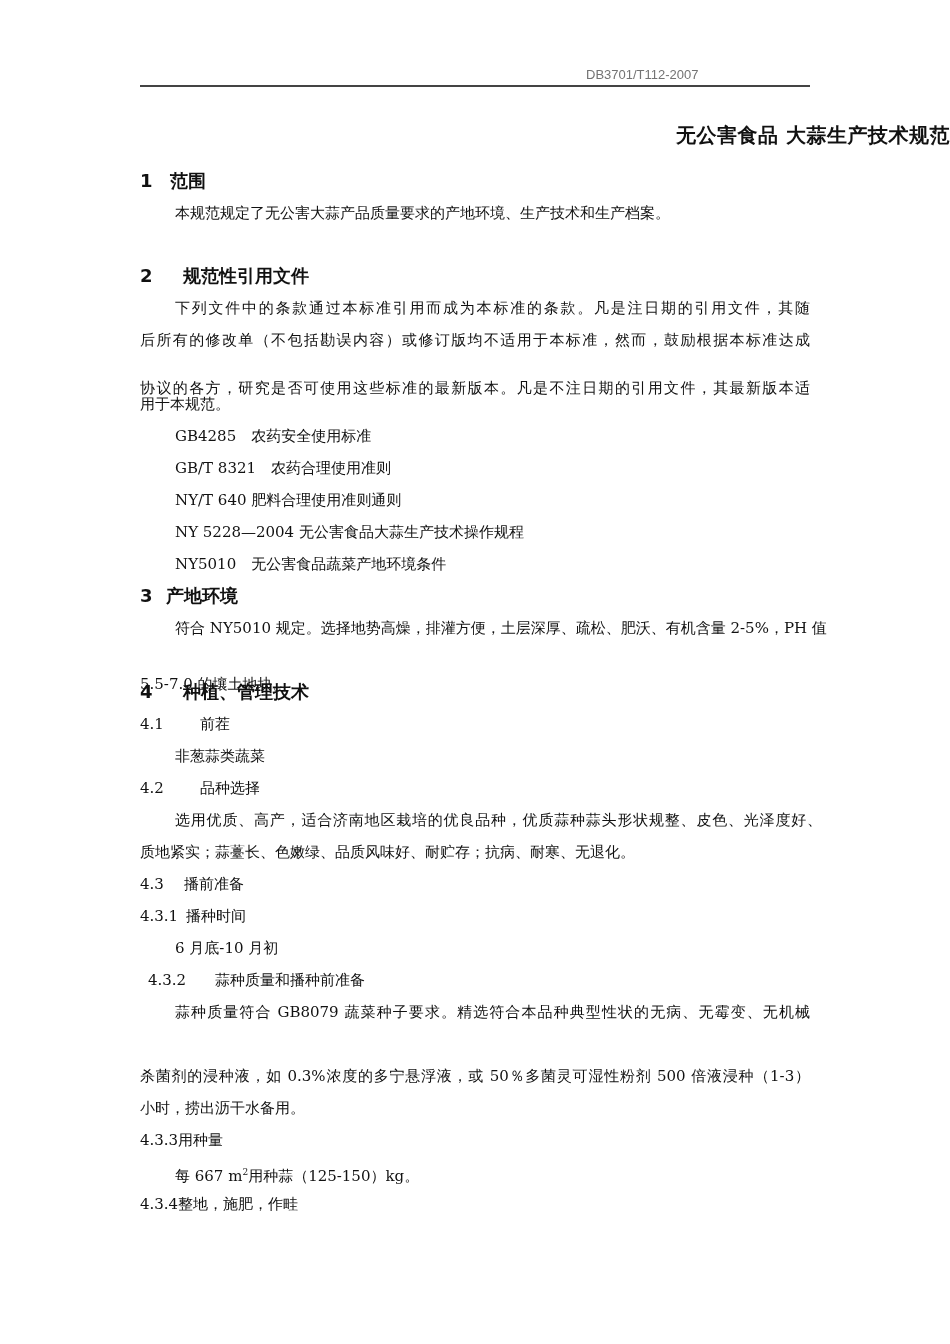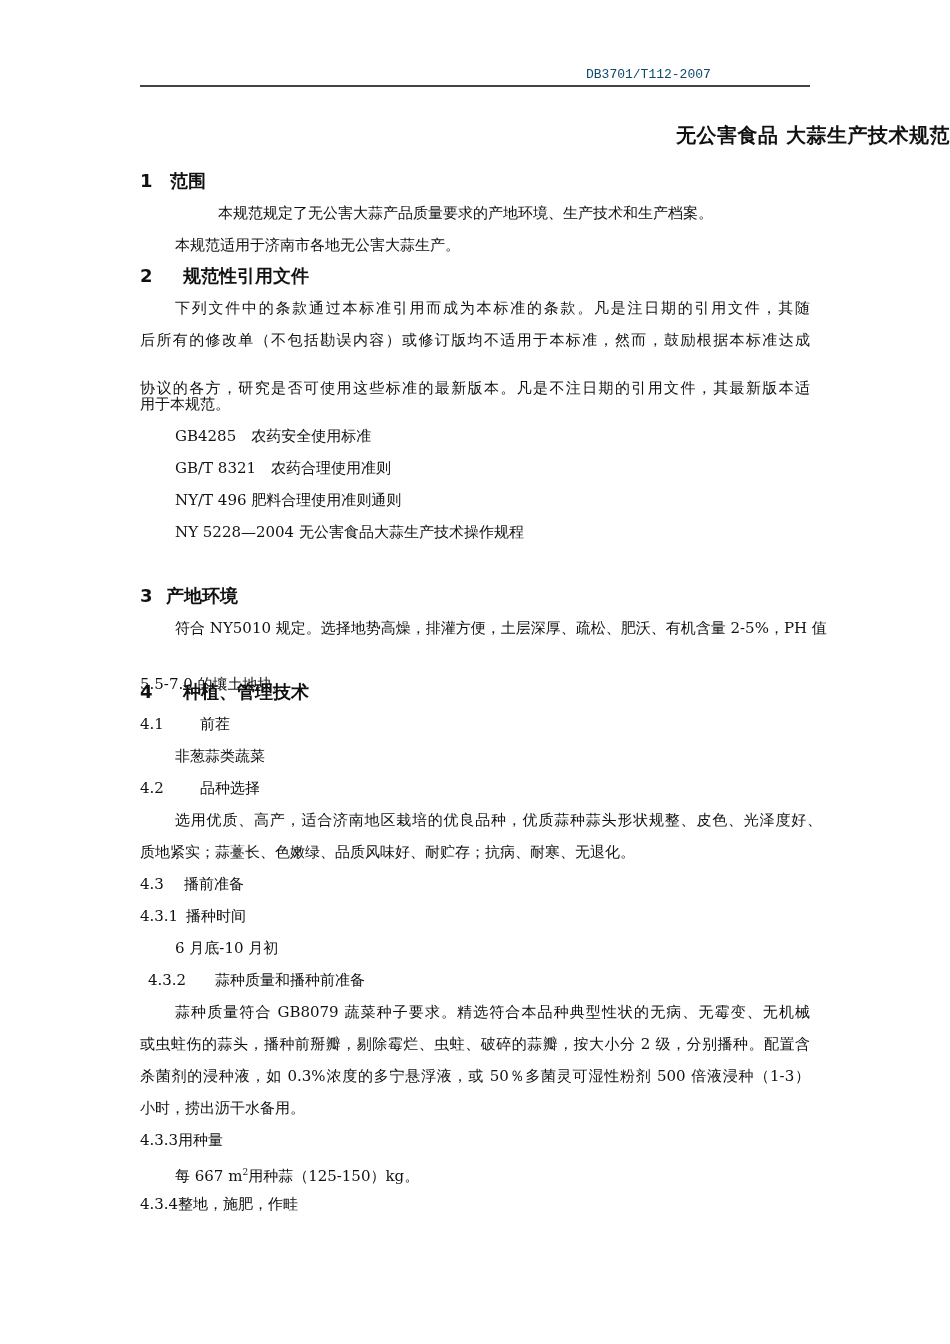--- a/index.html
+++ b/index.html
@@ -1,20 +1,20 @@
 <!DOCTYPE html>
 <html><head>
   <meta charset="utf-8">
   <style>
     html, body { margin: 0; padding: 0; background: #ffffff; }
     body { width: 950px; height: 1344px; position: relative; overflow: hidden;
       font-family: "DejaVu Serif", "Liberation Serif", serif; color: #111; }
     .page { position: absolute; left: 0; top: 0; width: 950px; height: 1344px; }
     .header-code { position: absolute; left: 586px; top: 67px; font-size: 13px;
-      font-family: Liberation Mono, monospace; color: #0c4a6e; }
+      font-family: Liberation Sans, sans-serif; color: #737373; }
     .header-rule { position: absolute; left: 140px; top: 85px; width: 670px; height: 0;
       border-top: 2px solid #444; }
     .title { position: absolute; left: 0; width: 950px; top: 122px; text-align: right;
       font-size: 20px; font-weight: bold; font-family: "DejaVu Sans", "Liberation Sans", sans-serif;
       letter-spacing: 0.5px; }
     .line { position: absolute; left: 140px; font-size: 15px; white-space: nowrap; line-height: 20px; }
     .h { font-weight: bold; font-family: "DejaVu Sans", "Liberation Sans", sans-serif; font-size: 18px; }
     .indent { left: 175px; }
     .num { display: inline-block; }
     .just { width: 670px; text-align: justify; text-align-last: justify; }
@@ -25,35 +25,35 @@
 <div class="page">
 
   <div class="header-code">DB3701/T112-2007</div>
   <div class="header-rule"></div>
 
   <div class="title">无公害食品 大蒜生产技术规范</div>
 
   <div class="line h" style="top:171px;">
     <span class="num" style="width:30px;">1</span><span>范围</span>
   </div>
-  <div class="line indent" style="top:203px;margin-left:43px;">本规范规定了无公害大蒜产品质量要求的产地环境、生产技术和生产档案。</div>
-  <div class="line indent" style="top:235px;">本规范适用于济南市各地无公害大蒜生产。</div>
+  <div class="line indent" style="top:203px;">本规范规定了无公害大蒜产品质量要求的产地环境、生产技术和生产档案。</div>
 
   <div class="line h" style="top:266px;">
     <span class="num" style="width:43px;">2</span><span>规范性引用文件</span>
   </div>
   <div class="line indent" style="top:298px; width:635px; text-align:justify; text-align-last:justify;">下列文件中的条款通过本标准引用而成为本标准的条款。凡是注日期的引用文件，其随</div>
   <div class="line just" style="top:330px;">后所有的修改单（不包括勘误内容）或修订版均不适用于本标准，然而，鼓励根据本标准达成</div>
   <div class="line just" style="top:362px;margin-top:16px;">协议的各方，研究是否可使用这些标准的最新版本。凡是不注日期的引用文件，其最新版本适</div>
   <div class="line" style="top:394px;">用于本规范。</div>
 
   <div class="line indent" style="top:426px;">GB4285　农药安全使用标准</div>
   <div class="line indent" style="top:458px;">GB/T 8321　农药合理使用准则</div>
-  <div class="line indent" style="top:490px;">NY/T 496 肥料合理使用准则通则</div>
+  <div class="line indent" style="top:490px;">NY/T 640 肥料合理使用准则通则</div>
   <div class="line indent" style="top:522px;">NY 5228—2004 无公害食品大蒜生产技术操作规程</div>
+  <div class="line indent" style="top:554px;">NY5010　无公害食品蔬菜产地环境条件</div>
 
   <div class="line h" style="top:586px;">
     <span class="num" style="width:26px;">3</span><span>产地环境</span>
   </div>
   <div class="line indent" style="top:618px; width:635px; text-align:justify; text-align-last:justify;">符合 NY5010 规定。选择地势高燥，排灌方便，土层深厚、疏松、肥沃、有机含量 2-5%，PH 值</div>
   <div class="line" style="top:650px;margin-top:24px;">5.5-7.0 的壤土地块。</div>
 
   <div class="line h" style="top:682px;">
     <span class="num" style="width:43px;">4</span><span>种植、管理技术</span>
   </div>
@@ -75,21 +75,20 @@
 
   <div class="line" style="top:906px;">
     <span class="num" style="width:46px;">4.3.1</span><span>播种时间</span>
   </div>
   <div class="line indent" style="top:938px;">6 月底-10 月初</div>
 
   <div class="line" style="top:970px;margin-left:8px;">
     <span class="num" style="width:67px;">4.3.2</span><span>蒜种质量和播种前准备</span>
   </div>
   <div class="line indent" style="top:1002px; width:635px; text-align:justify; text-align-last:justify;">蒜种质量符合 GB8079 蔬菜种子要求。精选符合本品种典型性状的无病、无霉变、无机械</div>
-  <div class="line just" style="top:1034px;">或虫蛀伤的蒜头，播种前掰瓣，剔除霉烂、虫蛀、破碎的蒜瓣，按大小分 2 级，分别播种。配置含</div>
   <div class="line just" style="top:1066px;">杀菌剂的浸种液，如 0.3%浓度的多宁悬浮液，或 50％多菌灵可湿性粉剂 500 倍液浸种（1-3）</div>
   <div class="line" style="top:1098px;">小时，捞出沥干水备用。</div>
 
   <div class="line" style="top:1130px;">
     <span class="num" style="width:38px;">4.3.3</span><span>用种量</span>
   </div>
   <div class="line indent" style="top:1162px;">
     <span>每 667 m</span><sup style="font-size:9px;">2</sup><span>用种蒜（125-150）kg。</span>
   </div>
 

